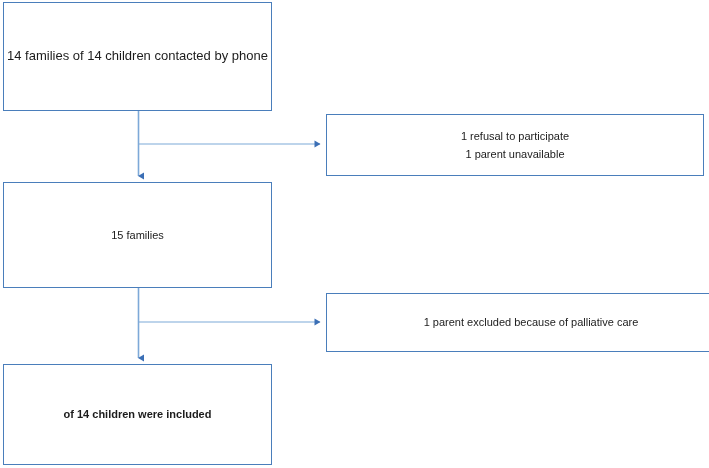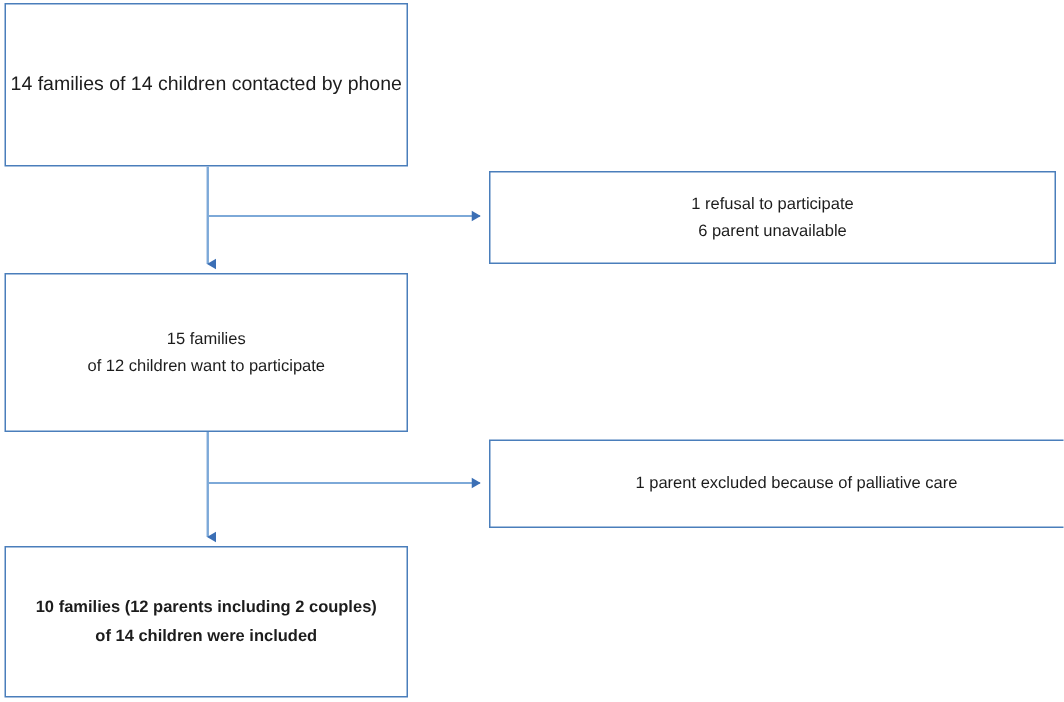--- a/index.html
+++ b/index.html
@@ -86,30 +86,28 @@
 
     <line x1="139" y1="322" x2="320" y2="322" stroke="#7da9d8" stroke-width="1.2" marker-end="url(#arrow-right)"></line>
   </svg>
 
   <div class="node" id="node-contacted">
     <span class="line">14 families of 14 children contacted by phone</span>
   </div>
 
   <div class="node" id="node-excluded-phone">
     <span class="line">1 refusal to participate</span>
-    <span class="line">6 parent unavailable</span>
+    <span class="line">1 parent unavailable</span>
   </div>
 
   <div class="node" id="node-participate">
     <span class="line">15 families</span>
-    <span class="line">of 12 children want to participate</span>
   </div>
 
   <div class="node" id="node-excluded-care">
     <span class="line">1 parent excluded because of palliative care</span>
   </div>
 
   <div class="node bold" id="node-included">
-    <span class="line">10 families (12 parents including 2 couples)</span>
     <span class="line">of 14 children were included</span>
   </div>
 
 </div>
 
 </body></html>

